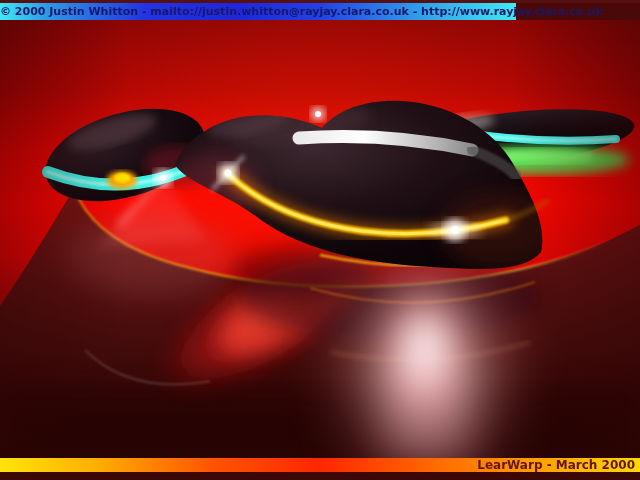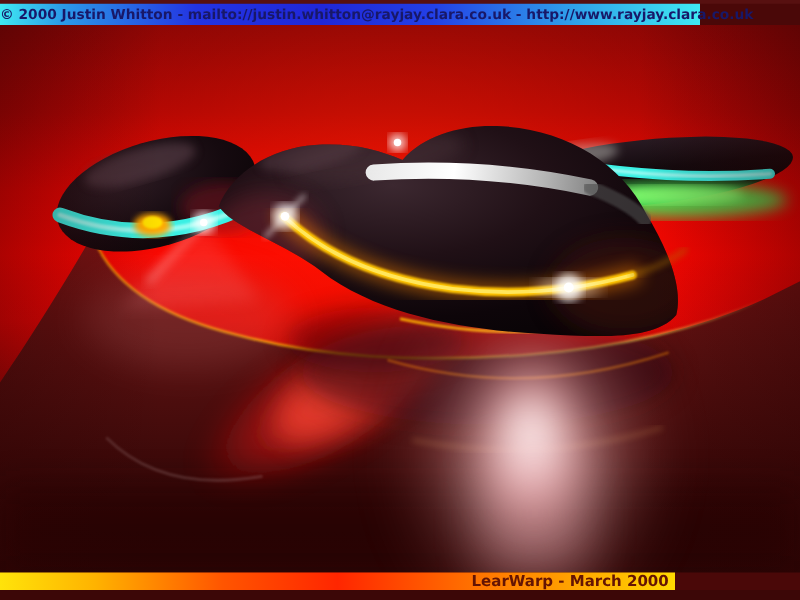--- a/index.html
+++ b/index.html
@@ -3,32 +3,32 @@
 <meta charset="utf-8">
 <style>
   html,body{margin:0;padding:0;background:#2a0404;}
   .stage{
     position:relative;width:640px;height:480px;overflow:hidden;
     background:var(--frame-maroon,#4a0808);
     font-family:"DejaVu Sans","Liberation Sans",sans-serif;
   }
   .strip-top{position:absolute;top:0;left:0;width:640px;height:3px;background:#571010;}
   .titlebar{
-    position:absolute;top:3px;left:0;width:560px;height:17px;
+    position:absolute;top:3px;left:0;width:516px;height:17px;
     background:linear-gradient(90deg,
       var(--header-cyan,#3fe9f2) 0%, #2b9ae8 9%, #2334e2 28%, var(--header-blue,#2027d8) 46%,
       #2340e6 62%, #2fa2ea 82%, var(--header-cyan,#3fe9f2) 100%);
     color:var(--header-text,#181868);
     font-size:11px;font-weight:bold;line-height:17px;text-align:left;
     letter-spacing:0px;white-space:nowrap;
   }
   .scene{position:absolute;top:20px;left:0;width:640px;height:438px;}
   .scene svg{display:block;}
   .creditbar{
-    position:absolute;top:458px;left:0;width:540px;height:14px;
+    position:absolute;top:458px;left:0;width:640px;height:14px;
     background:linear-gradient(90deg,
       var(--footer-yellow,#ffe30a) 0%, #ffb300 14%, #ff5500 33%, var(--footer-red,#ff2600) 50%,
       #ff6a00 68%, var(--footer-orange,#ff9900) 82%, #ffd900 100%);
     color:var(--footer-text,#641403);
     font-size:12px;font-weight:bold;line-height:14px;text-align:right;
     padding:0;box-sizing:border-box;padding-right:5px;white-space:nowrap;
   }
   .strip-bottom{position:absolute;top:472px;left:0;width:640px;height:8px;background:#3c0707;}
 </style>
 </head>

